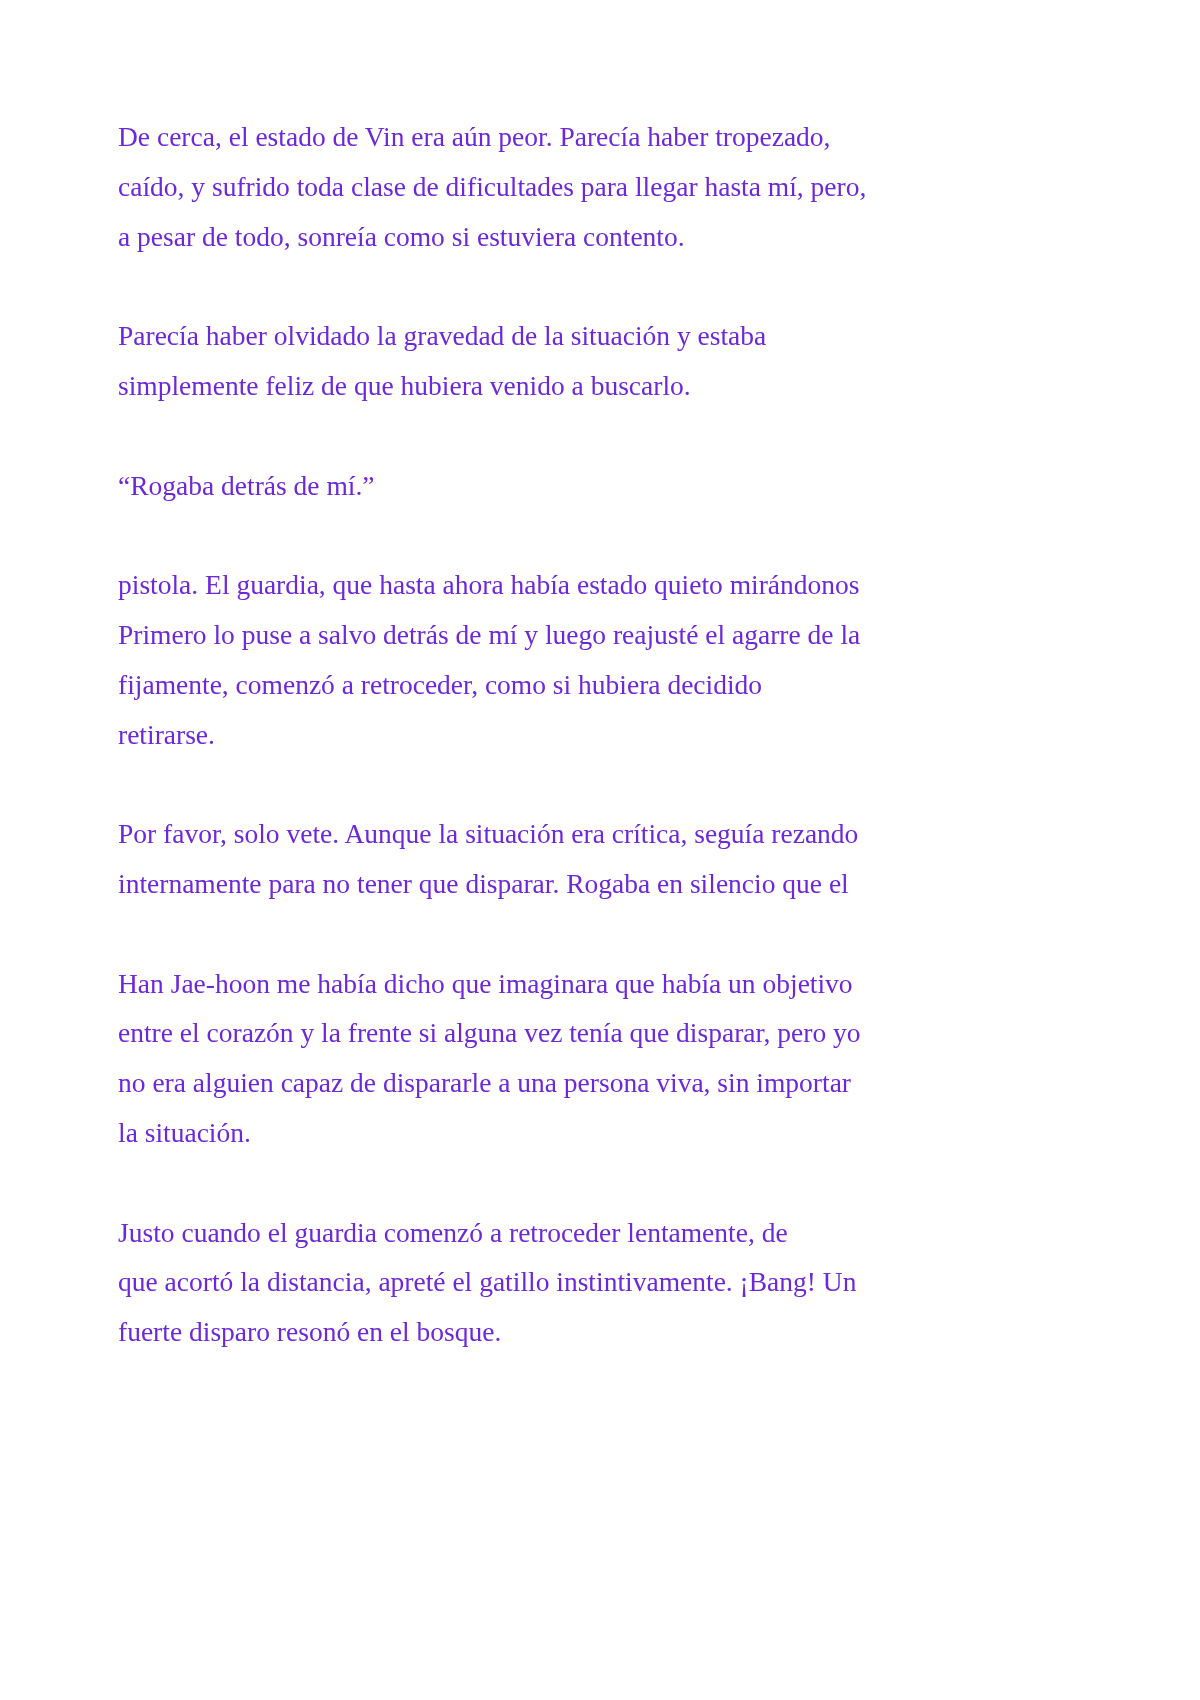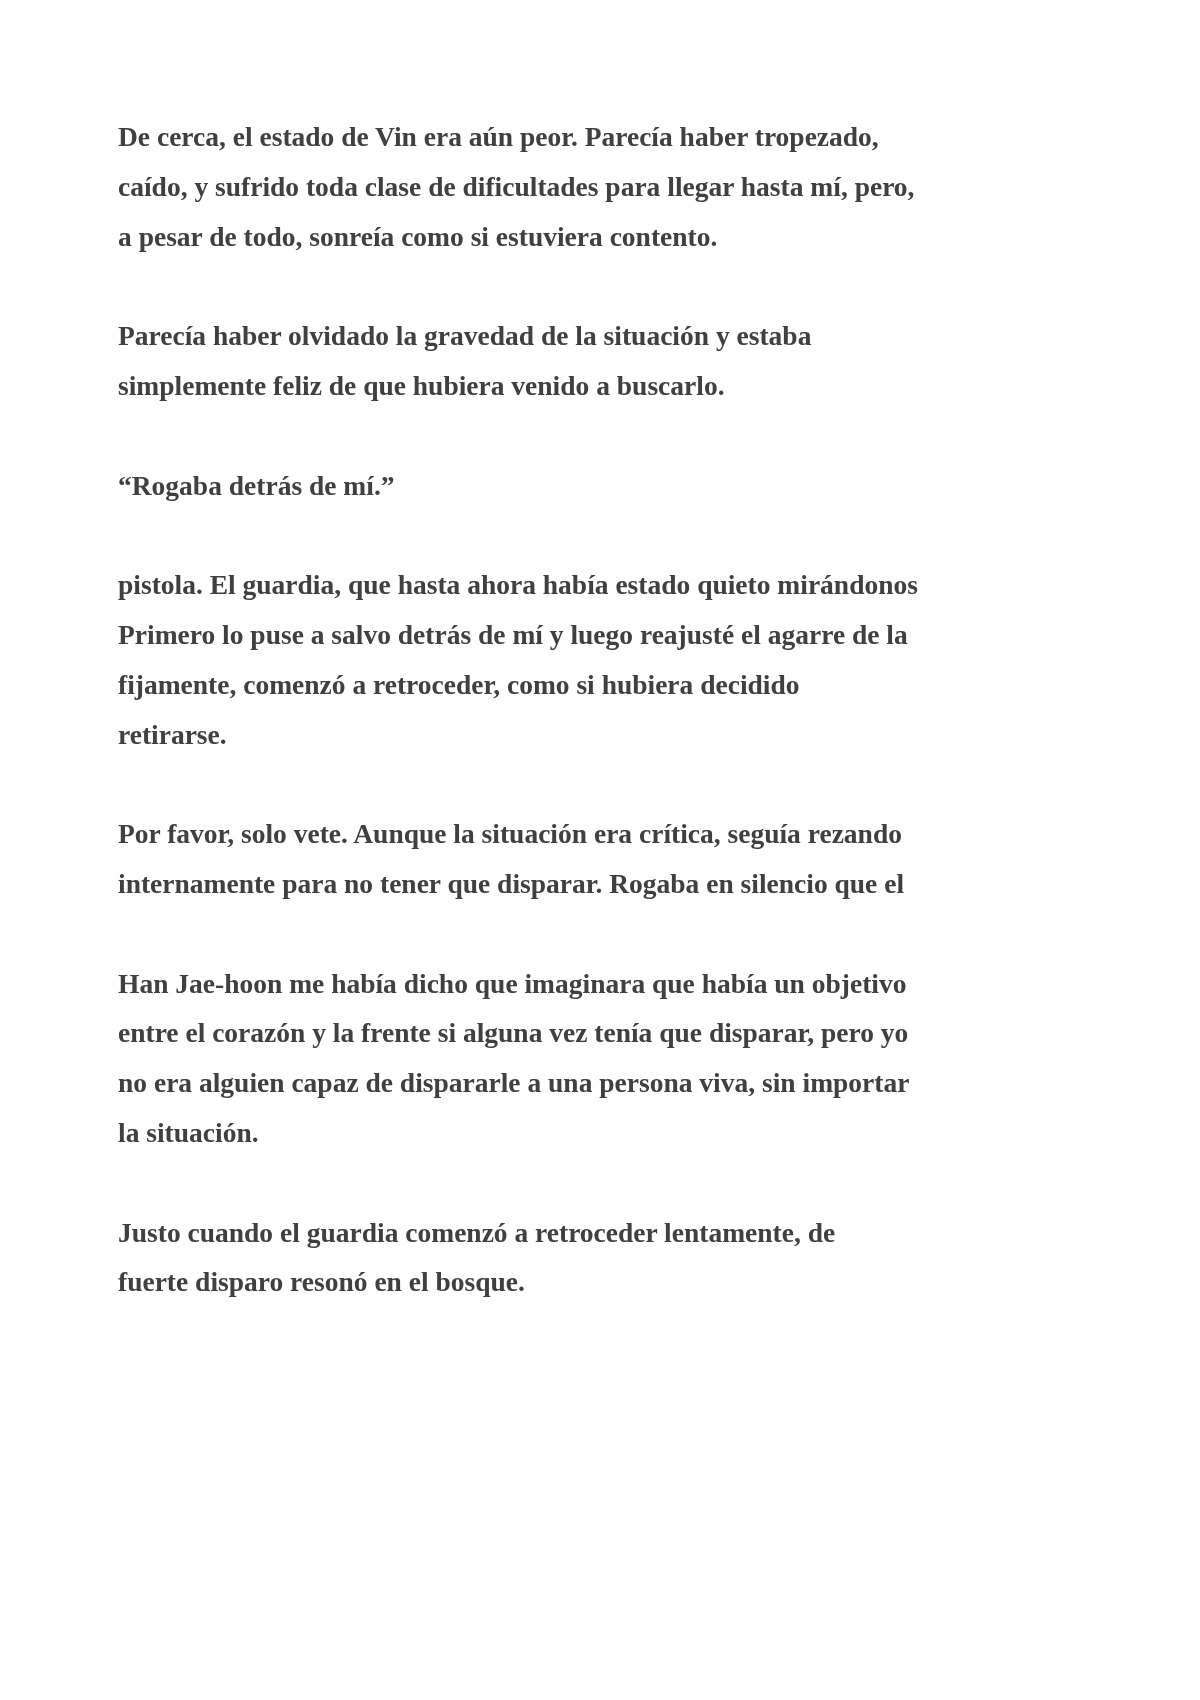--- a/index.html
+++ b/index.html
@@ -14,22 +14,21 @@
       overflow: hidden;
     }
     .page {
       position: absolute;
       left: 118px;
       top: 112px;
       width: 900px;
       font-family: "Liberation Serif", "DejaVu Serif", serif;
       font-size: 27.5px;
       line-height: 49.8px;
-      color: #404040;
-      font-weight: bold;
+      color: #6d28d9;
     }
     .para {
       margin: 0 0 49.8px 0;
       white-space: nowrap;
     }
     .line {
       display: block;
       height: 49.8px;
     }
   </style>
@@ -60,15 +59,16 @@
     <span class="line">internamente para no tener que disparar. Rogaba en silencio que el</span>
   </p>
   <p class="para">
     <span class="line">Han Jae-hoon me había dicho que imaginara que había un objetivo</span>
     <span class="line">entre el corazón y la frente si alguna vez tenía que disparar, pero yo</span>
     <span class="line">no era alguien capaz de dispararle a una persona viva, sin importar</span>
     <span class="line">la situación.</span>
   </p>
   <p class="para">
     <span class="line">Justo cuando el guardia comenzó a retroceder lentamente, de</span>
+    <span class="line">que acortó la distancia, apreté el gatillo instintivamente. ¡Bang! Un</span>
     <span class="line">fuerte disparo resonó en el bosque.</span>
   </p>
 </div>
 
 </body></html>

